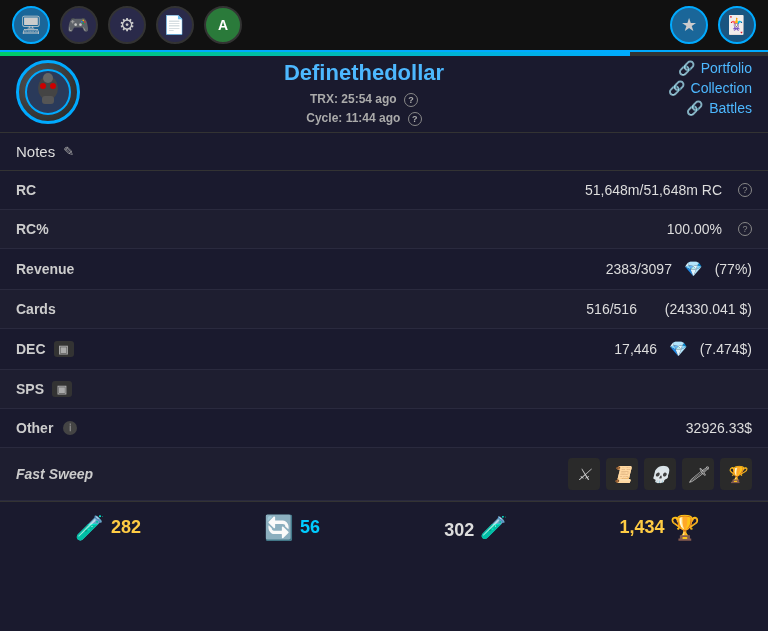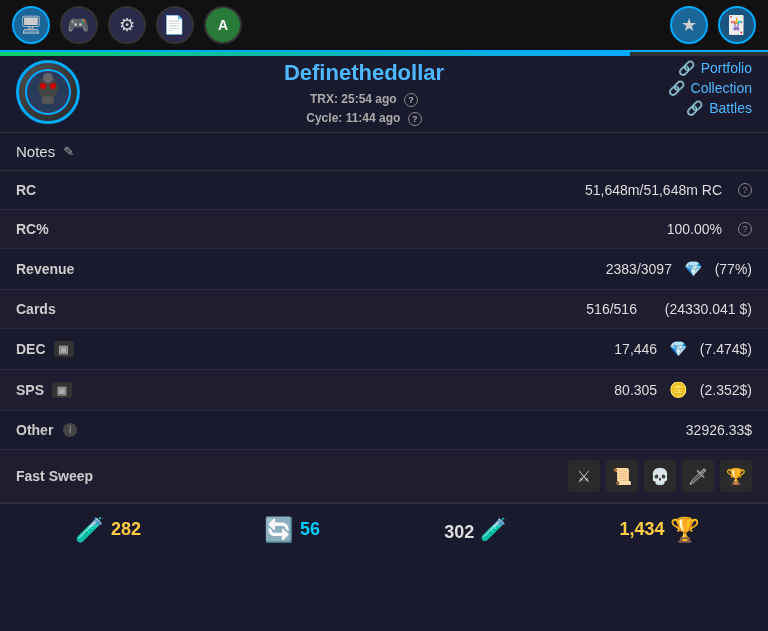--- a/index.html
+++ b/index.html
@@ -170,20 +170,21 @@
     .gem-icon { color: #cc44ff; font-size: 15px; }
     .gold-icon { color: #ffcc00; font-size: 15px; }
 
     
     .fast-sweep-row {
       display: flex;
       align-items: center;
       padding: 10px 16px;
       border-bottom: 1px solid #2a2a3e;
       background: #1e1e30;
+      font-style: italic;
     }
     .fast-sweep-label {
       font-size: 14px;
       color: #ccc;
       font-weight: bold;
     }
     .sweep-icons {
       margin-left: auto;
       display: flex;
       gap: 6px;
@@ -343,25 +344,20 @@
     <span class="gem-icon">💎</span>
     <span>(7.474$)</span>
   </div>
 </div>
 
 <div class="data-row">
   <div class="data-label">
     <span>SPS</span>
     <span class="wallet-icon">▣</span>
   </div>
-  <div class="data-value">
-    <span>80.305</span>
-    <span class="gold-icon">🪙</span>
-    <span>(2.352$)</span>
-  </div>
 </div>
 
 <div class="data-row">
   <div class="data-label">
     <span>Other</span>
     <span class="help-icon" style="background:#444; border:none; font-size:10px;">ℹ</span>
   </div>
   <div class="data-value">
     <span>32926.33$</span>
   </div>

